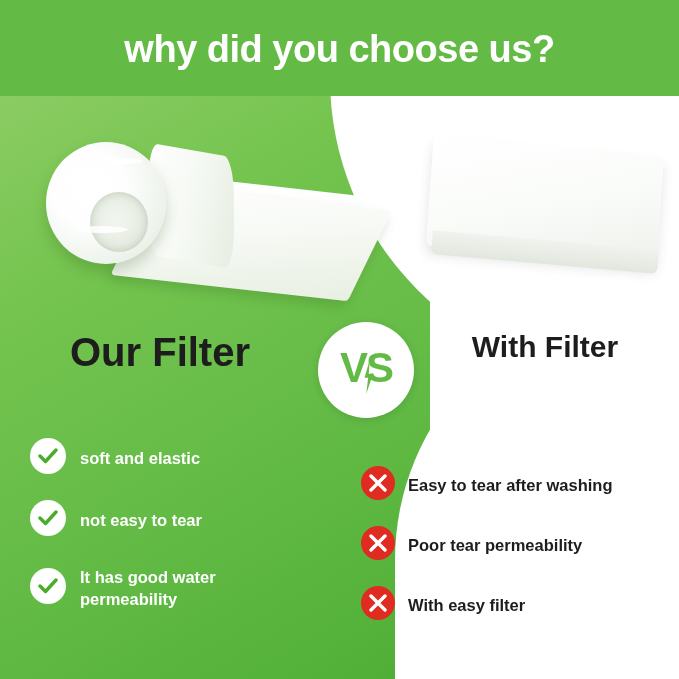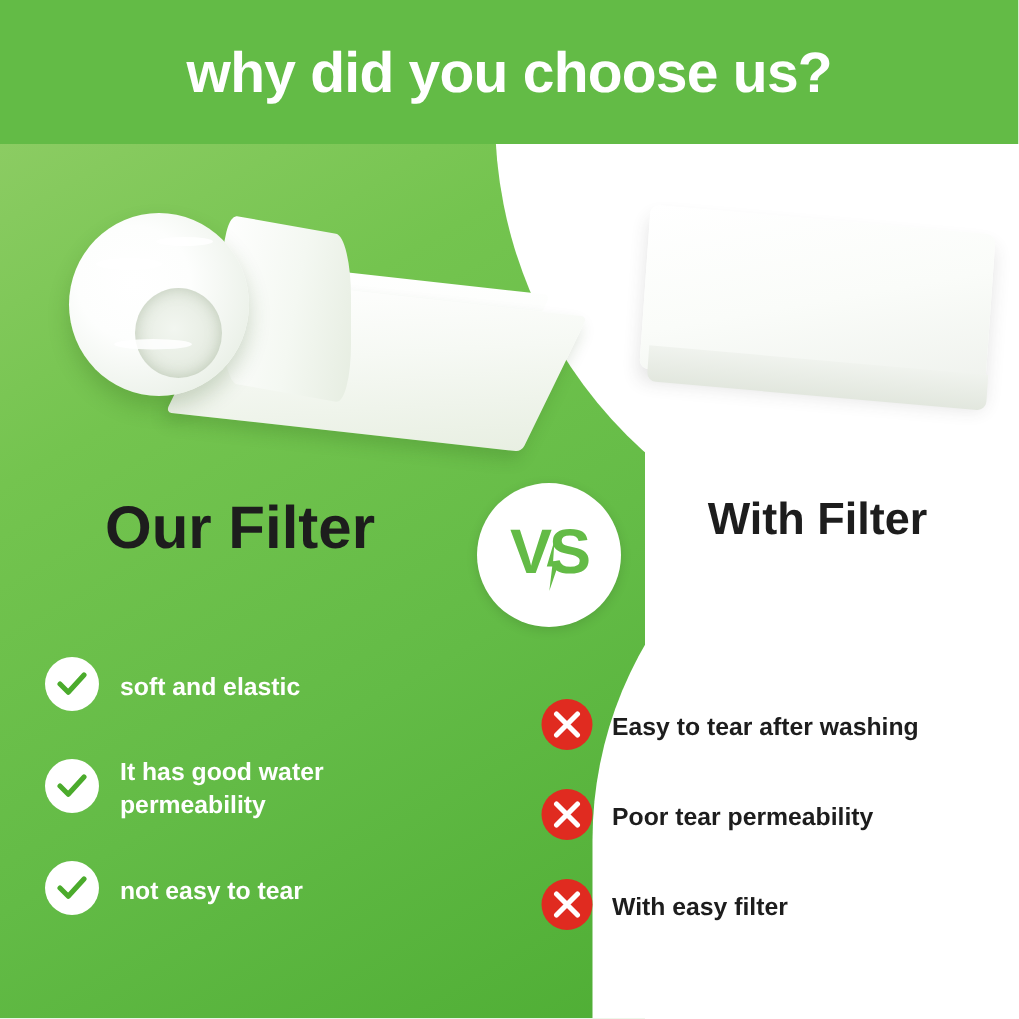--- a/index.html
+++ b/index.html
@@ -219,29 +219,29 @@
           </svg>
       </span>
       <span class="li-text">soft and elastic</span>
     </div>
     <div class="li">
       <span class="check">
         <svg width="20" height="18" viewBox="0 0 20 18">
             <path d="M2 9 L7.5 14.5 L18 3" stroke="#4bab2c" stroke-width="3.4" fill="none" stroke-linecap="round" stroke-linejoin="round"></path>
           </svg>
       </span>
-      <span class="li-text" style="max-width:200px;">It has good water permeability</span>
+      <span class="li-text">not easy to tear</span>
     </div>
     <div class="li">
       <span class="check">
         <svg width="20" height="18" viewBox="0 0 20 18">
             <path d="M2 9 L7.5 14.5 L18 3" stroke="#4bab2c" stroke-width="3.4" fill="none" stroke-linecap="round" stroke-linejoin="round"></path>
           </svg>
       </span>
-      <span class="li-text">not easy to tear</span>
+      <span class="li-text" style="max-width:200px;">It has good water permeability</span>
     </div>
   </div>
 
   <div class="list-right">
     <div class="li">
       <span class="cross">
         <svg width="18" height="18" viewBox="0 0 18 18">
             <path d="M2 2 L16 16 M16 2 L2 16" stroke="#ffffff" stroke-width="3.4" stroke-linecap="round"></path>
           </svg>
       </span>

